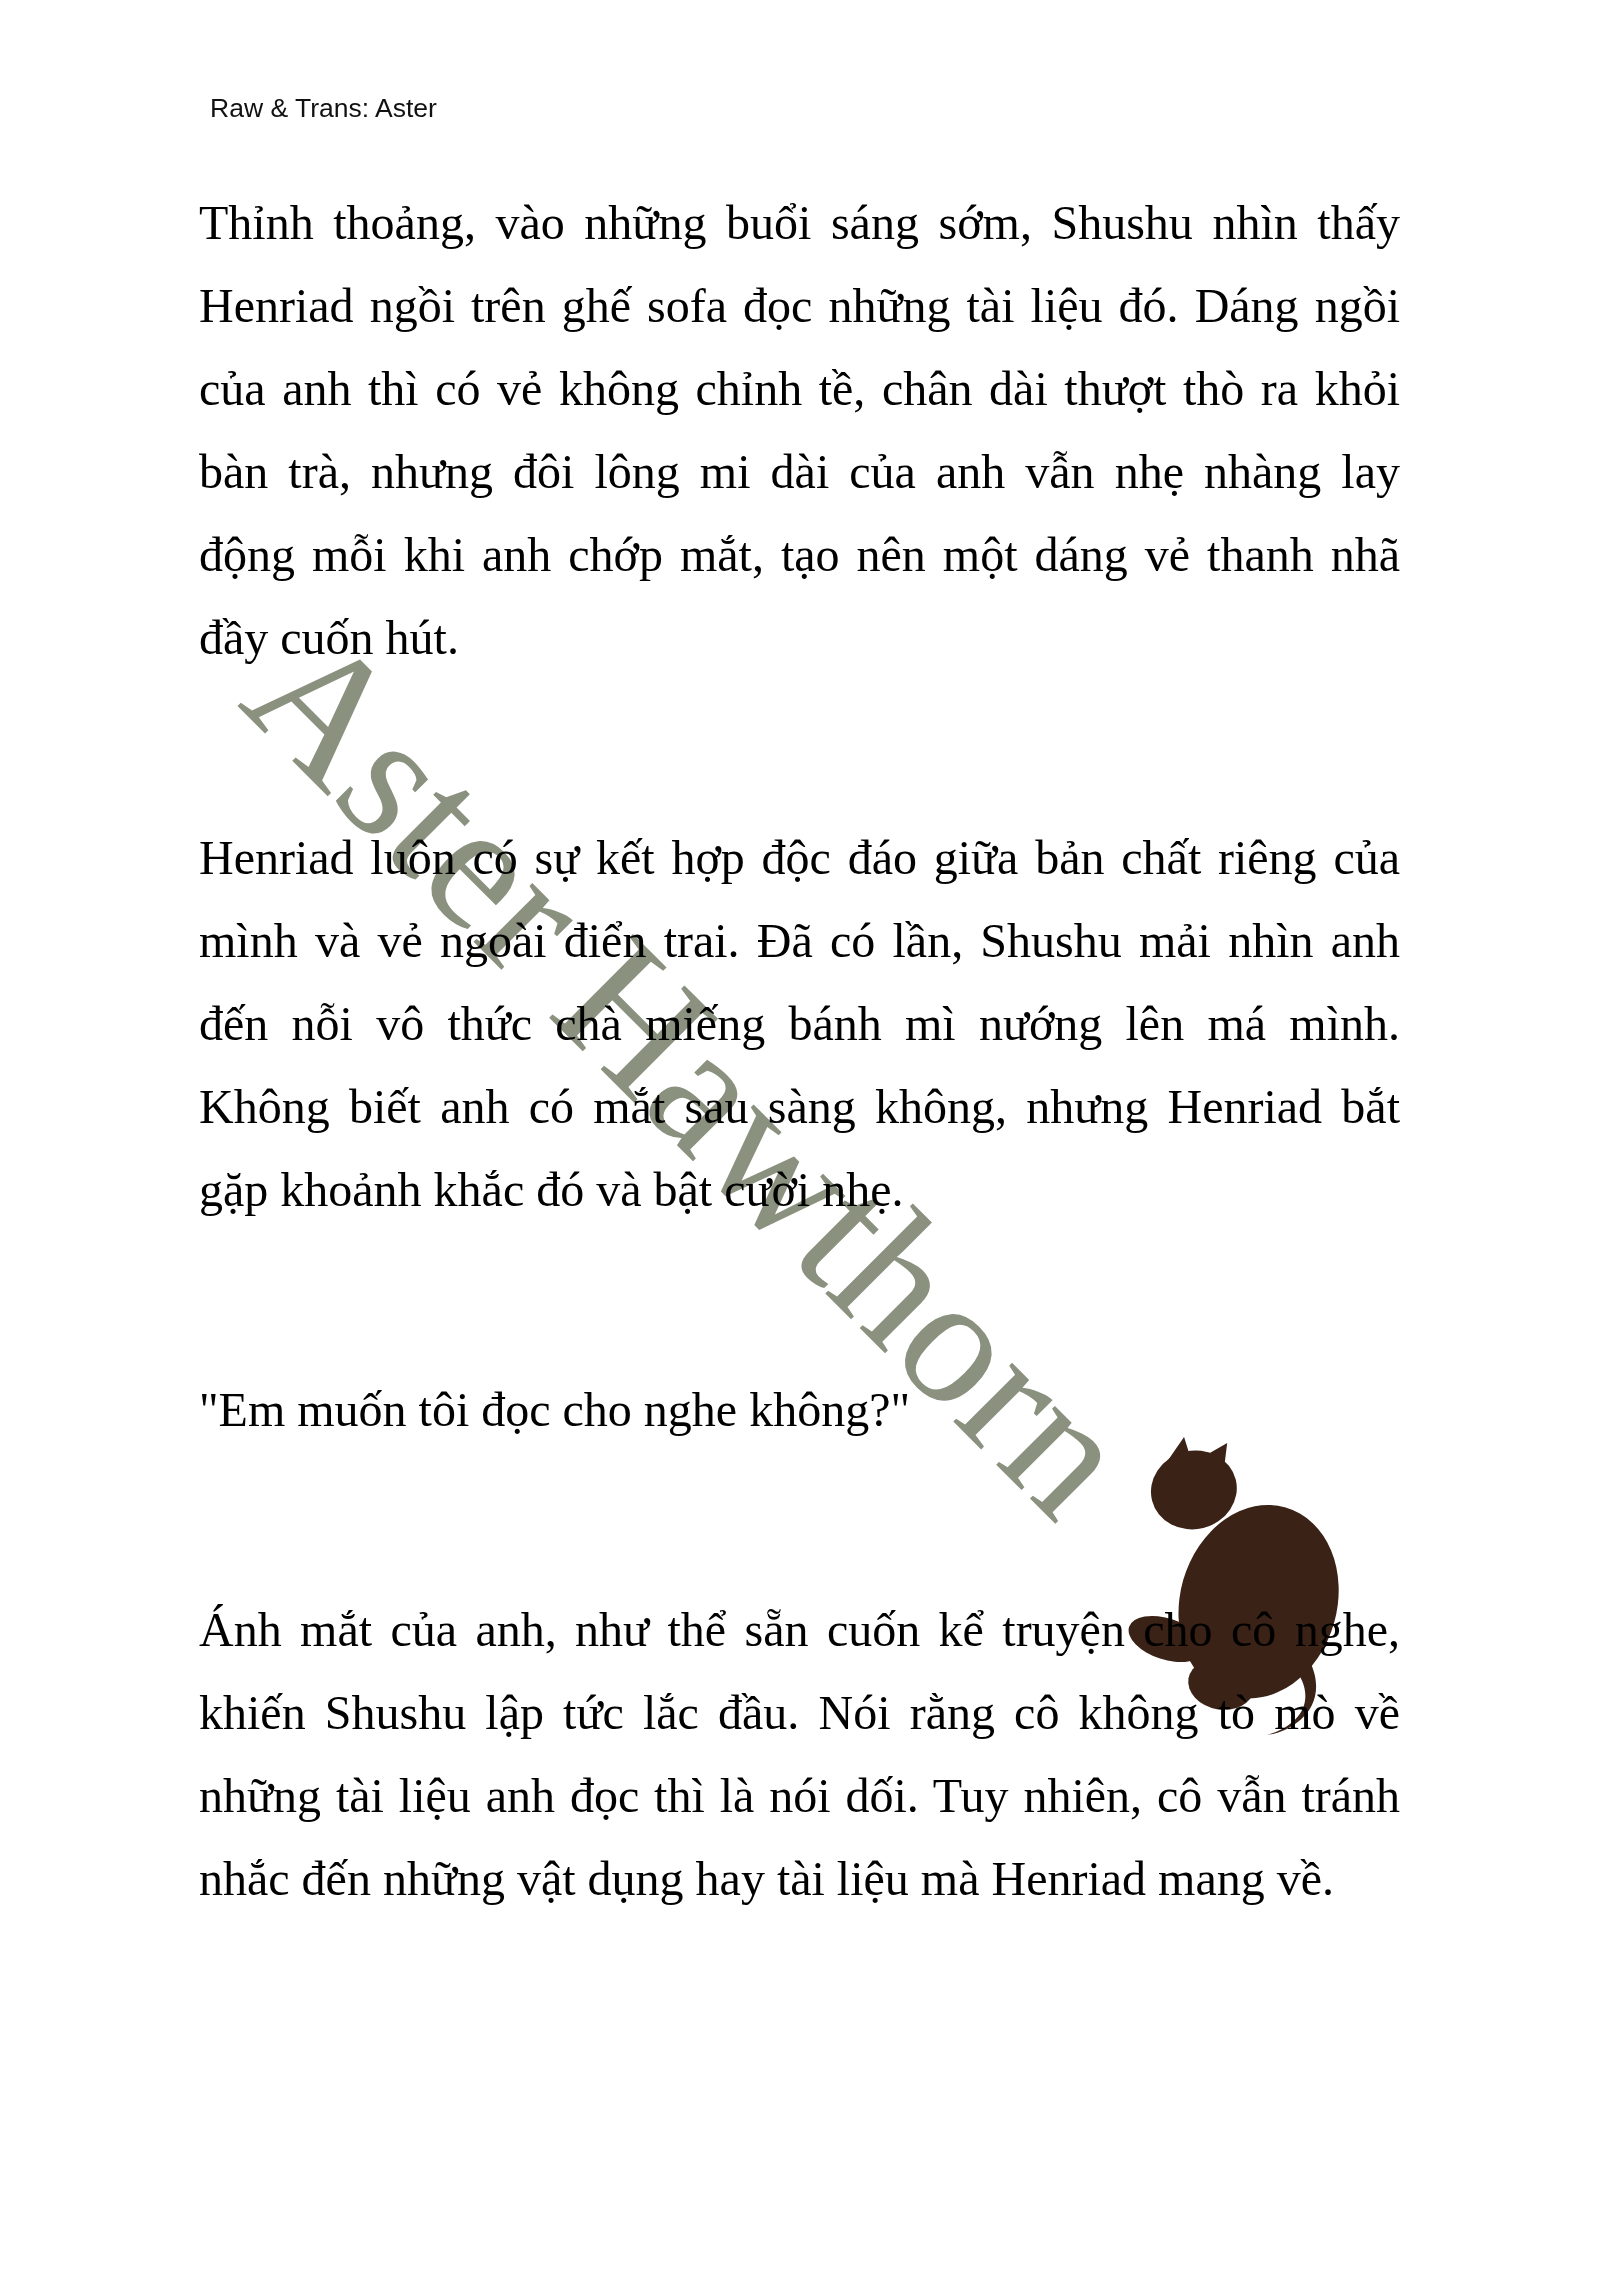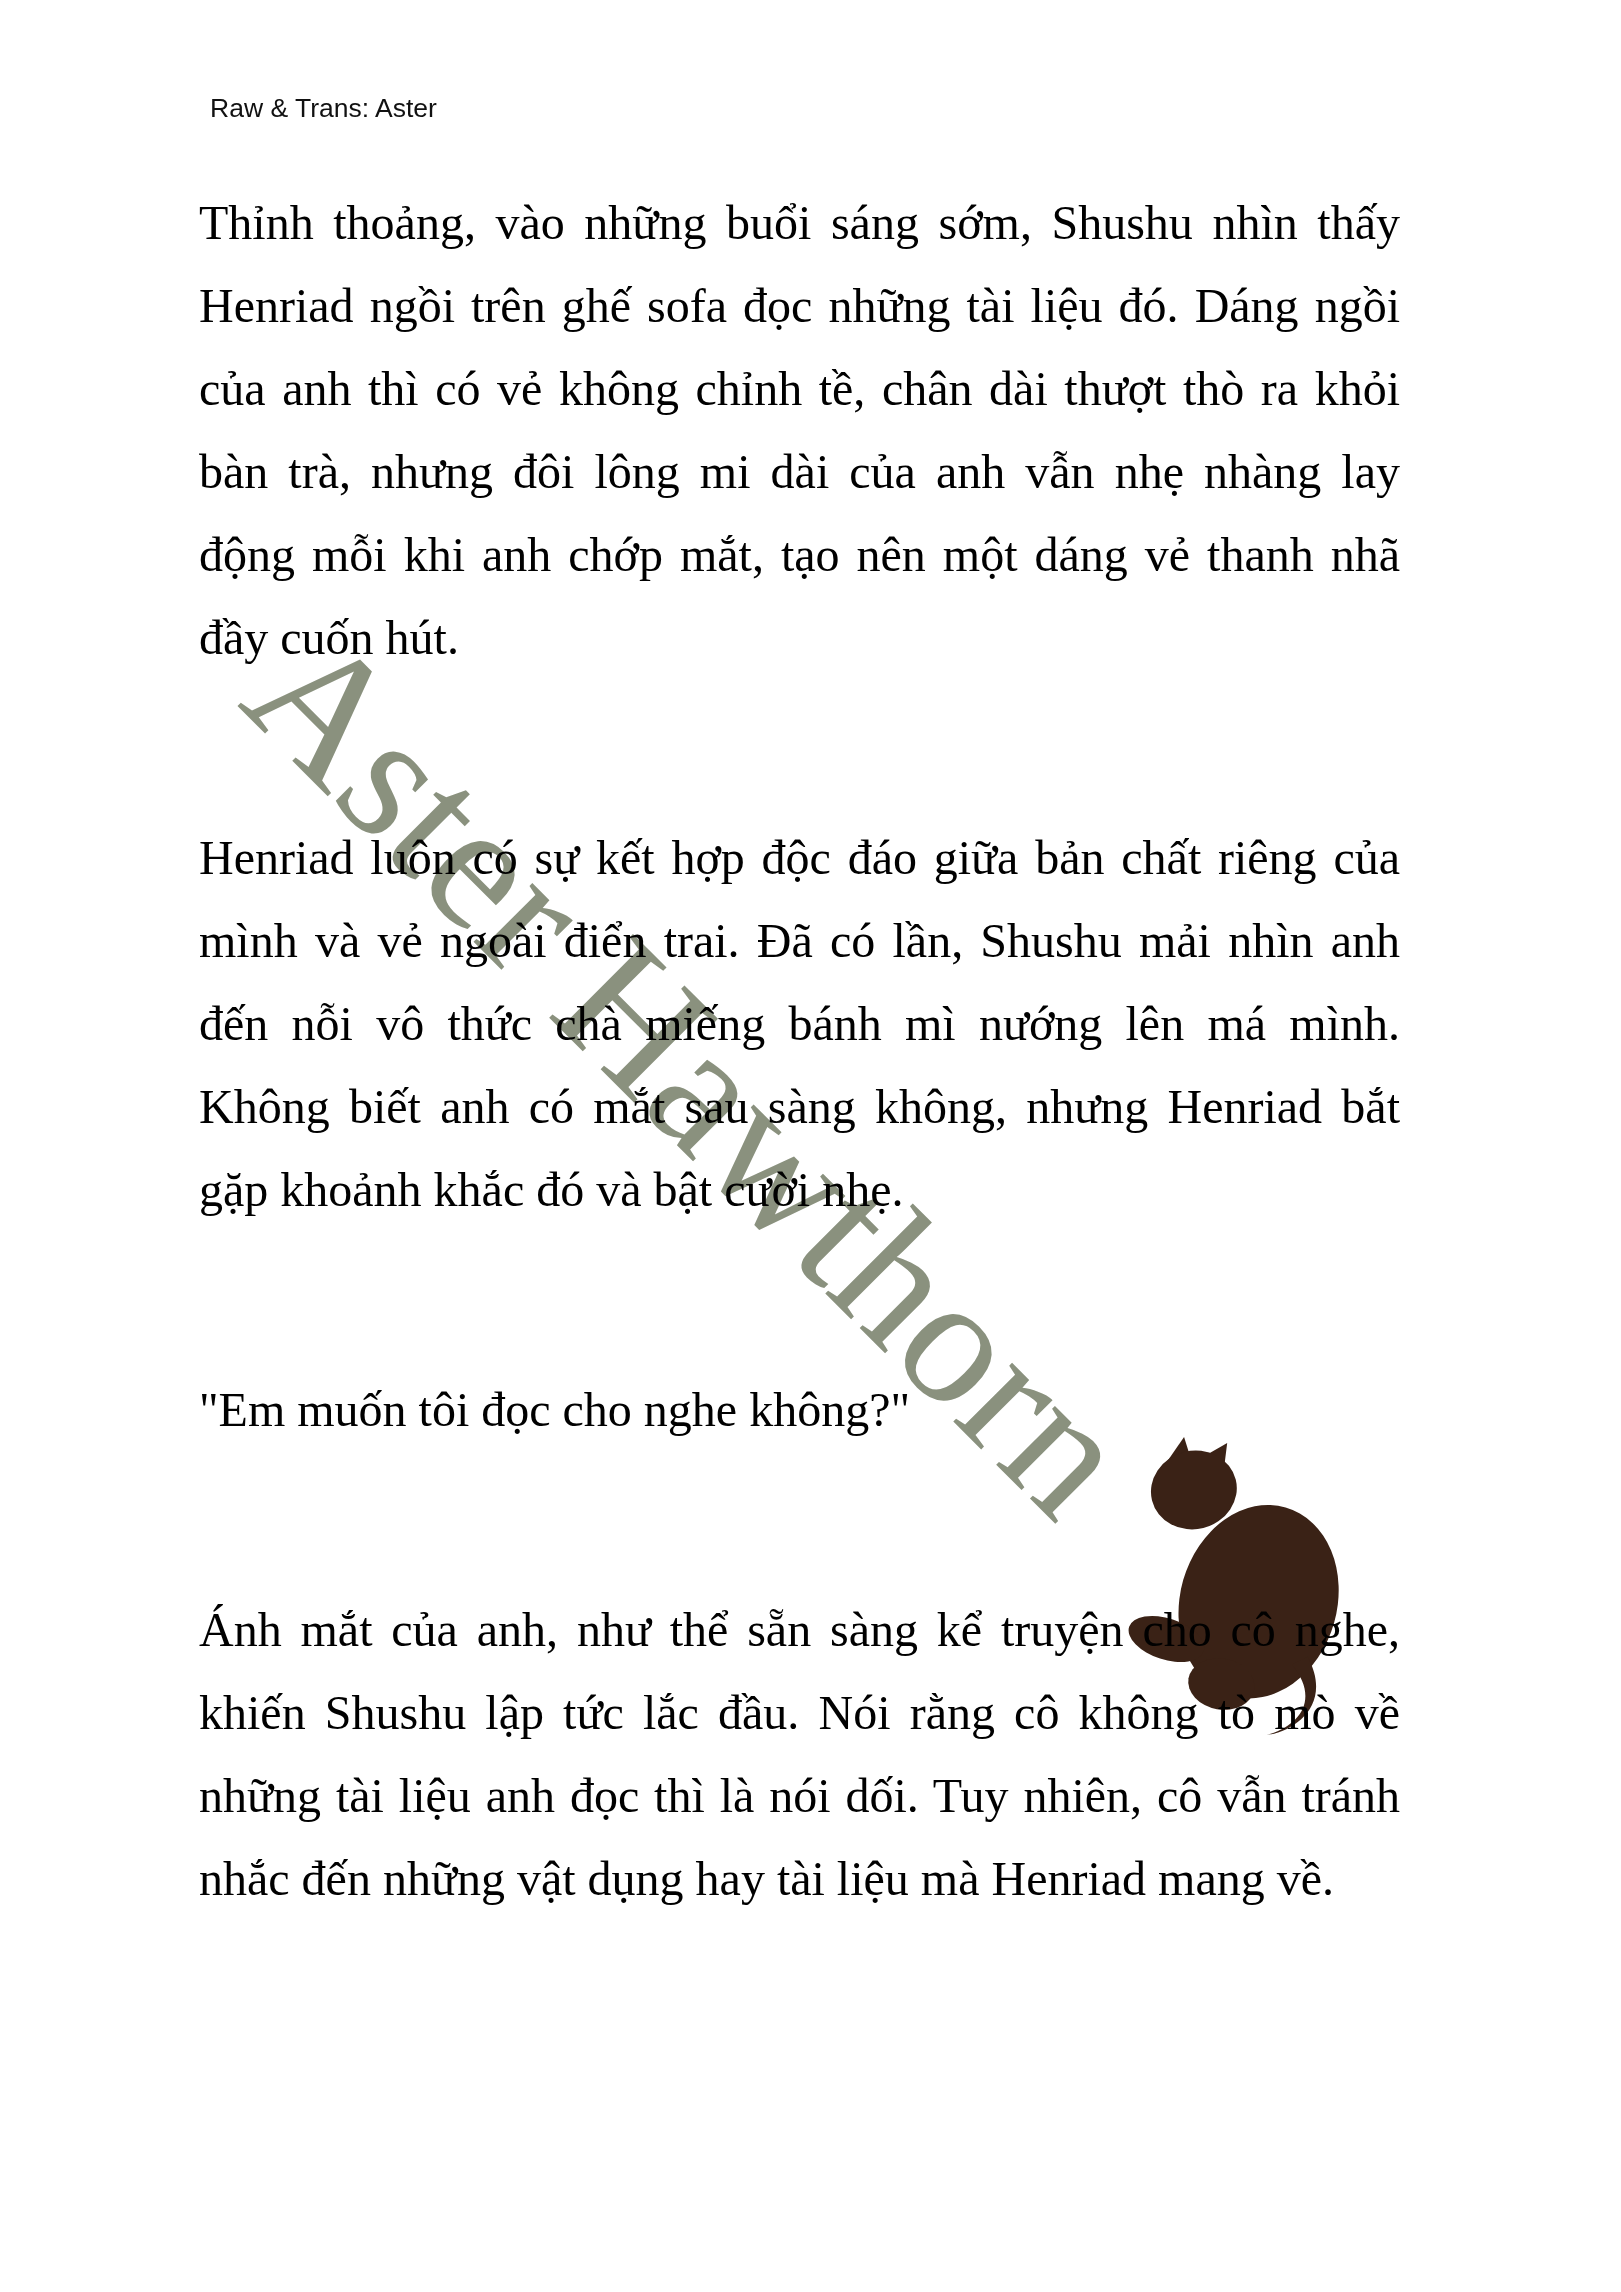--- a/index.html
+++ b/index.html
@@ -71,21 +71,21 @@
 <div class="page">
 
   <div class="header-credit">Raw &amp; Trans: Aster</div>
 
   <div class="watermark">Aster Hawthorn</div>
 
   <div class="content">
     <p>Thỉnh thoảng, vào những buổi sáng sớm, Shushu nhìn thấy Henriad ngồi trên ghế sofa đọc những tài liệu đó. Dáng ngồi của anh thì có vẻ không chỉnh tề, chân dài thượt thò ra khỏi bàn trà, nhưng đôi lông mi dài của anh vẫn nhẹ nhàng lay động mỗi khi anh chớp mắt, tạo nên một dáng vẻ thanh nhã đầy cuốn hút.</p>
     <p>Henriad luôn có sự kết hợp độc đáo giữa bản chất riêng của mình và vẻ ngoài điển trai. Đã có lần, Shushu mải nhìn anh đến nỗi vô thức chà miếng bánh mì nướng lên má mình. Không biết anh có mắt sau sàng không, nhưng Henriad bắt gặp khoảnh khắc đó và bật cười nhẹ.</p>
     <p>"Em muốn tôi đọc cho nghe không?"</p>
-    <p>Ánh mắt của anh, như thể sẵn sàng kể truyện cho cô nghe, khiến Shushu lập tức lắc đầu. Nói rằng cô không tò mò về những tài liệu anh đọc thì là nói dối. Tuy nhiên, cô vẫn tránh nhắc đến những vật dụng hay tài liệu mà Henriad mang về.</p>
+    <p>Ánh mắt của anh, như thể sẵn cuốn kể truyện cho cô nghe, khiến Shushu lập tức lắc đầu. Nói rằng cô không tò mò về những tài liệu anh đọc thì là nói dối. Tuy nhiên, cô vẫn tránh nhắc đến những vật dụng hay tài liệu mà Henriad mang về.</p>
   </div>
 
   <svg class="cat" viewBox="0 0 226 308" xmlns="http://www.w3.org/2000/svg" aria-hidden="true">
     <g fill="#3a2216">
 
       <polygon points="40,26 58,0 68,32"></polygon>
       <polygon points="78,20 102,6 98,38"></polygon>
 
       <ellipse cx="68" cy="54" rx="44" ry="40" transform="rotate(-14 68 54)"></ellipse>
 

